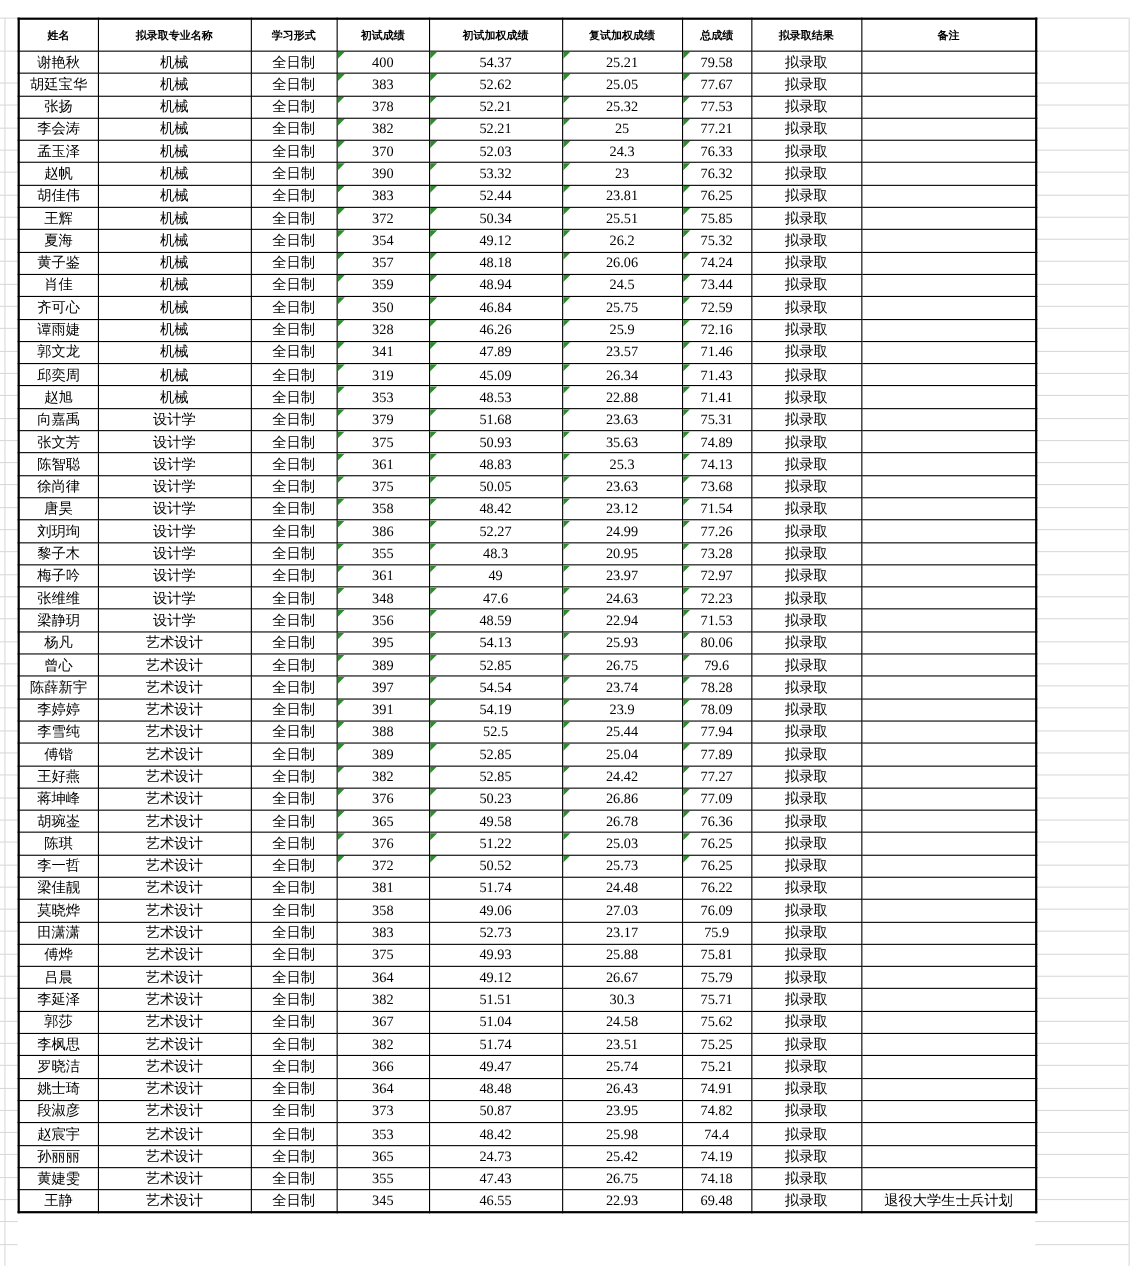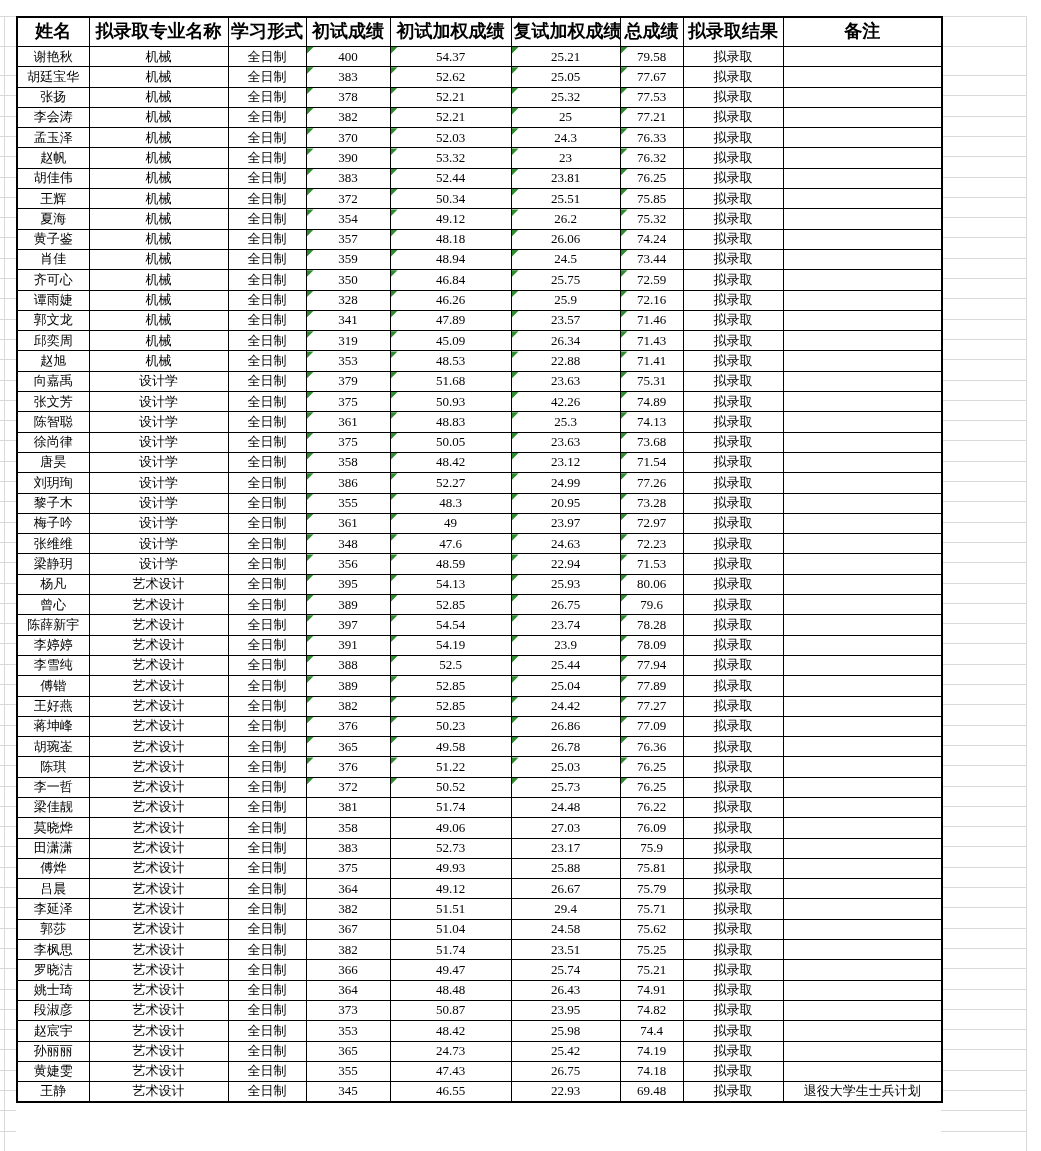--- a/index.html
+++ b/index.html
@@ -21,21 +21,21 @@
   table.results td,table.results th{
     border:1px solid #000;
     padding:0 2px;
     text-align:center;vertical-align:middle;
     font-size:13px;font-weight:normal;
     white-space:nowrap;overflow:hidden;
     position:relative;
     line-height:1.1;
   }
   tr.title-row td{height:29px;font-size:15px;font-weight:bold;}
-  tr.header-row th{height:28px;font-size:18px;font-weight:bold;}
+  tr.header-row th{height:28px;font-size:10px;font-weight:bold;}
   tr.data-row{height:20.3px;}
   
   .flag{
     position:absolute;left:0;top:0;width:7px;height:7px;
     background:#2e8b2e;
     clip-path:polygon(0 0,100% 0,0 100%);
     pointer-events:none;
   }
 </style>
 </head>
@@ -368,21 +368,21 @@
           <td><span>75.31</span><span class="flag"></span></td>
           <td><span>拟录取</span></td>
           <td><span></span></td>
         </tr>
         <tr class="data-row">
           <td><span>张文芳</span></td>
           <td><span>设计学</span></td>
           <td><span>全日制</span></td>
           <td><span>375</span><span class="flag"></span></td>
           <td><span>50.93</span><span class="flag"></span></td>
-          <td><span>42.26</span><span class="flag"></span></td>
+          <td><span>35.63</span><span class="flag"></span></td>
           <td><span>74.89</span><span class="flag"></span></td>
           <td><span>拟录取</span></td>
           <td><span></span></td>
         </tr>
         <tr class="data-row">
           <td><span>陈智聪</span></td>
           <td><span>设计学</span></td>
           <td><span>全日制</span></td>
           <td><span>361</span><span class="flag"></span></td>
           <td><span>48.83</span><span class="flag"></span></td>
@@ -643,21 +643,21 @@
           <td><span>75.79</span></td>
           <td><span>拟录取</span></td>
           <td><span></span></td>
         </tr>
         <tr class="data-row">
           <td><span>李延泽</span></td>
           <td><span>艺术设计</span></td>
           <td><span>全日制</span></td>
           <td><span>382</span></td>
           <td><span>51.51</span></td>
-          <td><span>29.4</span></td>
+          <td><span>30.3</span></td>
           <td><span>75.71</span></td>
           <td><span>拟录取</span></td>
           <td><span></span></td>
         </tr>
         <tr class="data-row">
           <td><span>郭莎</span></td>
           <td><span>艺术设计</span></td>
           <td><span>全日制</span></td>
           <td><span>367</span></td>
           <td><span>51.04</span></td>

